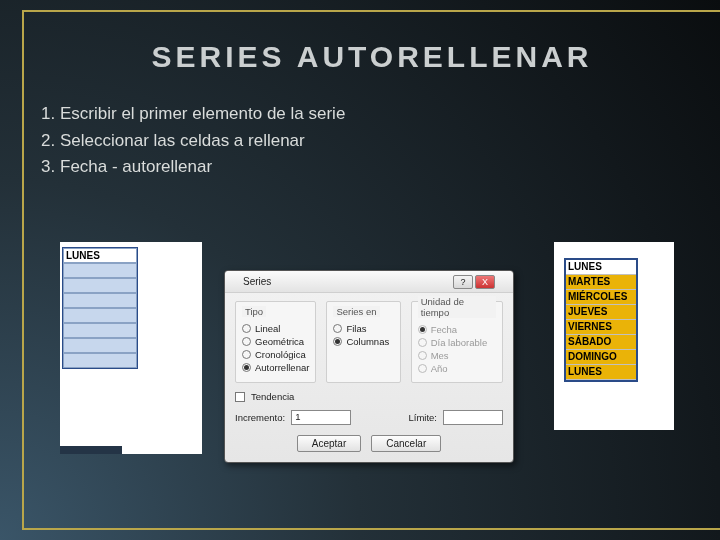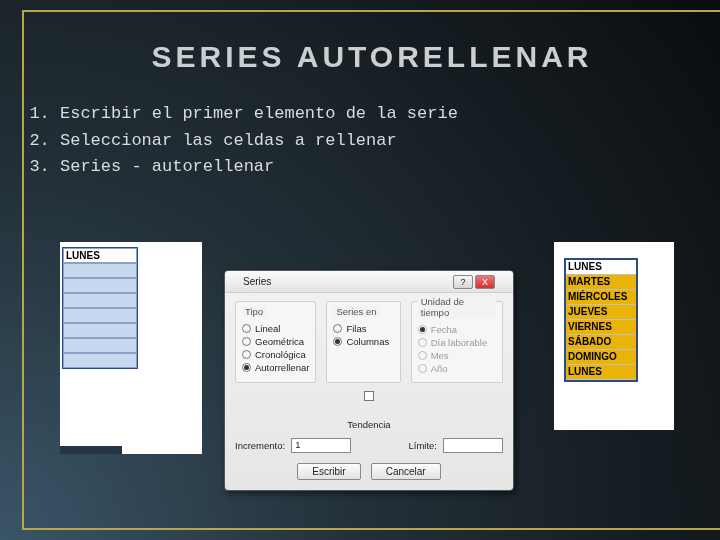--- a/index.html
+++ b/index.html
@@ -23,21 +23,20 @@
     font-weight: 700;
     text-align: center;
     margin-top: 28px;
     margin-bottom: 28px;
   }
   .instructions {
     color: #d9dcdb;
     font-size: 17px;
     line-height: 1.45;
     margin-left: 36px;
-    font-family: Liberation Mono, monospace;
   }
   .instructions li { margin-bottom: 2px; }
 
   .figure-row {
     position: absolute;
     top: 230px;
     left: 36px;
     right: 36px;
     display: flex;
     gap: 40px;
@@ -155,22 +154,21 @@
 
   .chk {
     width: 10px; height: 10px;
     border: 1px solid #777;
     background: #fff;
   }
   .row2 {
     margin-top: 8px;
     display: flex;
     align-items: center;
-    gap: 18px;
-    flex-direction: column;
+    gap: 6px;
   }
   .row3 {
     margin-top: 8px;
     display: flex;
     align-items: center;
     gap: 6px;
   }
   .tfield {
     border: 1px solid #888;
     background: #fff;
@@ -226,21 +224,21 @@
 </style>
 </head>
 <body>
 
 <div class="slide-border">
   <h1 class="title">SERIES AUTORELLENAR</h1>
 
   <ol class="instructions">
     <li>Escribir el primer elemento de la serie</li>
     <li>Seleccionar las celdas a rellenar</li>
-    <li>Series - autorellenar</li>
+    <li>Fecha - autorellenar</li>
   </ol>
 
   <div class="figure-row">
 
     <div class="sheet-left">
       <div class="col sel">
         <div class="cell">LUNES</div>
         <div class="cell"></div>
         <div class="cell"></div>
         <div class="cell"></div>
@@ -322,21 +320,21 @@
 
         <div class="row3">
           <span>Incremento:</span>
           <span class="tfield" style="width:60px">1</span>
           <span style="flex:1"></span>
           <span>Límite:</span>
           <span class="tfield" style="width:60px"></span>
         </div>
 
         <div class="dlg-buttons">
-          <div class="dbtn">Escribir</div>
+          <div class="dbtn">Aceptar</div>
           <div class="dbtn">Cancelar</div>
         </div>
       </div>
     </div>
 
     <div class="sheet-right">
       <div class="col">
         <div class="cell">LUNES</div>
         <div class="cell sel">MARTES</div>
         <div class="cell sel">MIÉRCOLES</div>

